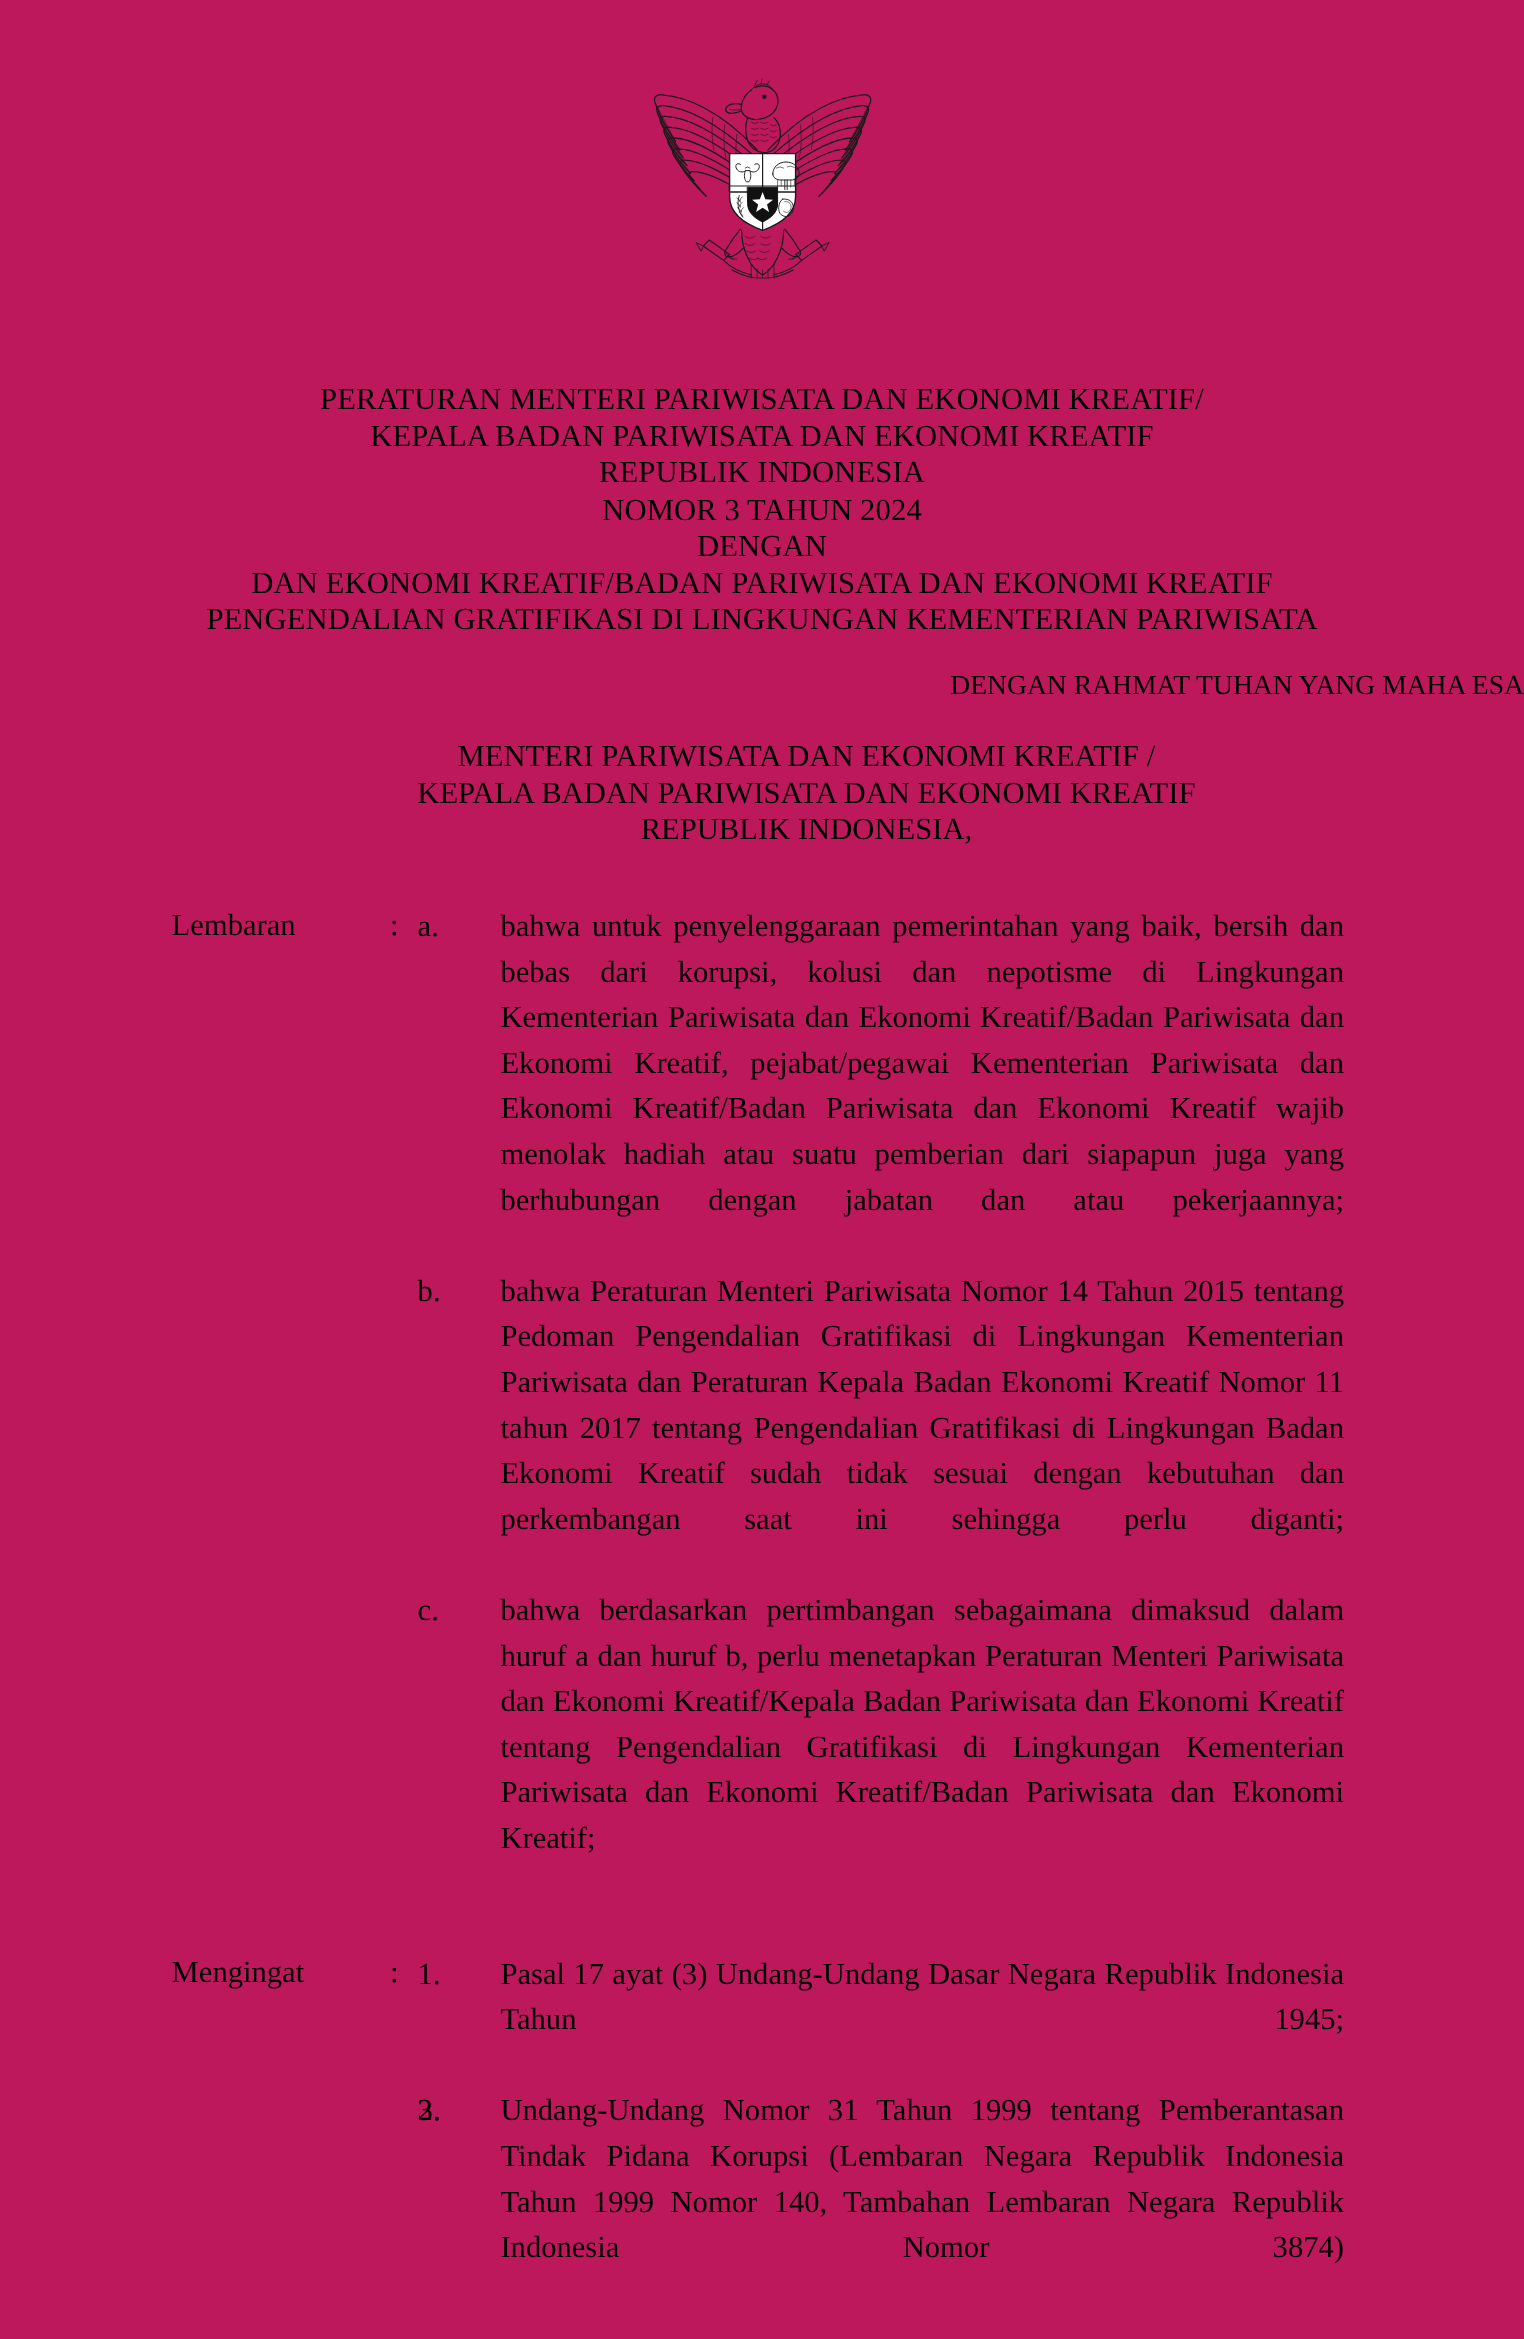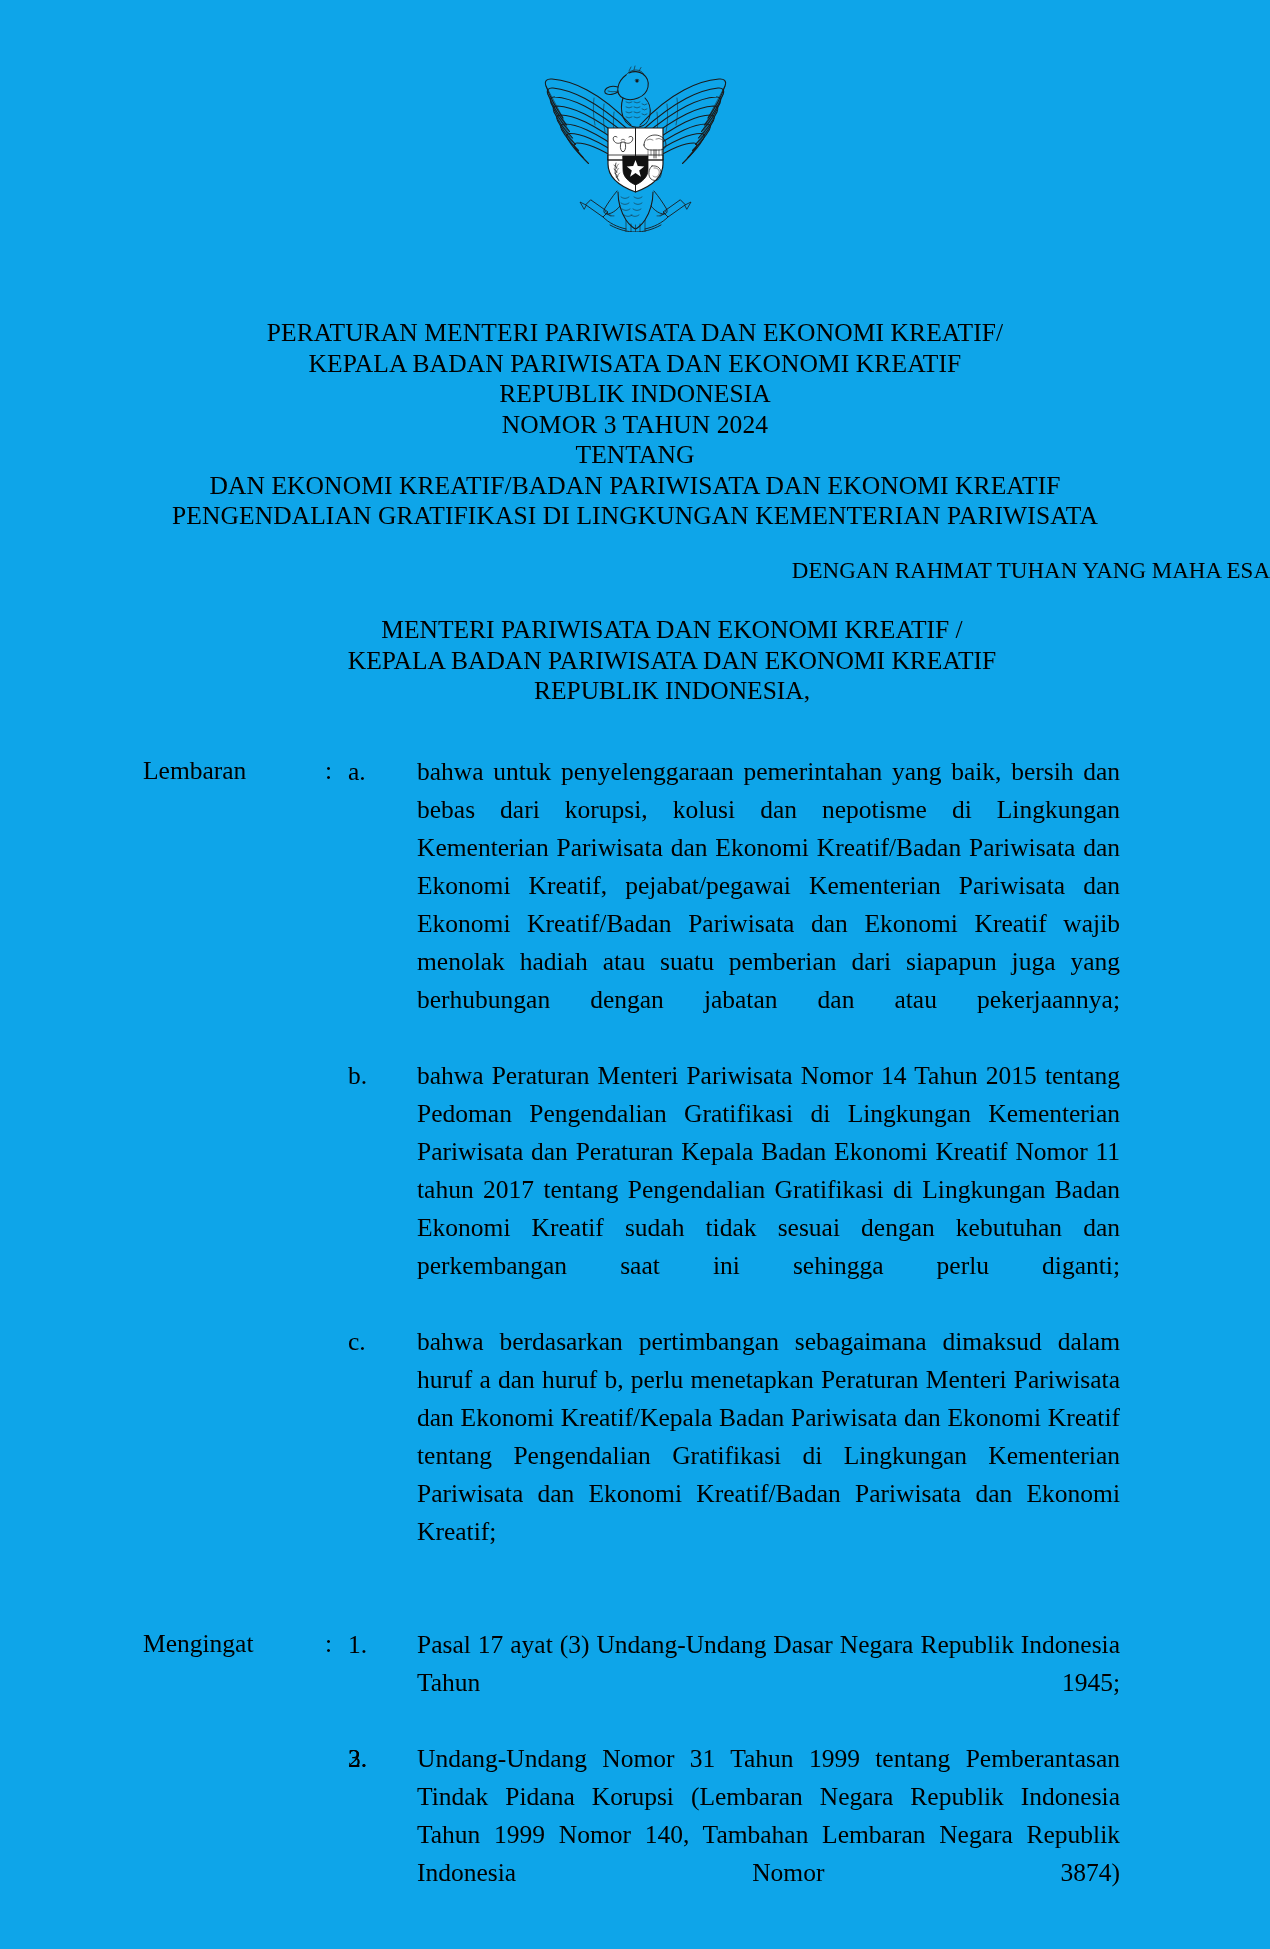--- a/index.html
+++ b/index.html
@@ -6,21 +6,21 @@
   html, body {
     margin: 0;
     padding: 0;
     background: #ffffff;
   }
   .page {
     position: relative;
     width: 1270px;
     height: 1949px;
     margin: 0 auto;
-    background: #0ea5e9;
+    background: #be185d;
     overflow: hidden;
     font-family: "Liberation Serif", "DejaVu Serif", serif;
     color: #000000;
   }
 
   
   .emblem-wrap {
     position: absolute;
     top: 52px;
     left: 0;
@@ -235,21 +235,21 @@
         <path d="M164 346 C182 356 200 360 215 360 C230 360 248 356 266 346" stroke-width="1.8"></path>
       </g>
     </svg>
   </div>
 
   <div class="title-block">
     <span class="tl">PERATURAN MENTERI PARIWISATA DAN EKONOMI KREATIF/</span>
     <span class="tl">KEPALA BADAN PARIWISATA DAN EKONOMI KREATIF</span>
     <span class="tl">REPUBLIK INDONESIA</span>
     <span class="tl">NOMOR 3 TAHUN 2024</span>
-    <span class="tl">TENTANG</span>
+    <span class="tl">DENGAN</span>
     <span class="tl">DAN EKONOMI KREATIF/BADAN PARIWISATA DAN EKONOMI KREATIF</span>
     <span class="tl">PENGENDALIAN GRATIFIKASI DI LINGKUNGAN KEMENTERIAN PARIWISATA</span>
   </div>
 
   <div class="subtitle-block">
     <span class="tl">DENGAN RAHMAT TUHAN YANG MAHA ESA</span>
   </div>
 
   <div class="signatory-block">
     <span class="tl">MENTERI PARIWISATA DAN EKONOMI KREATIF /</span>

